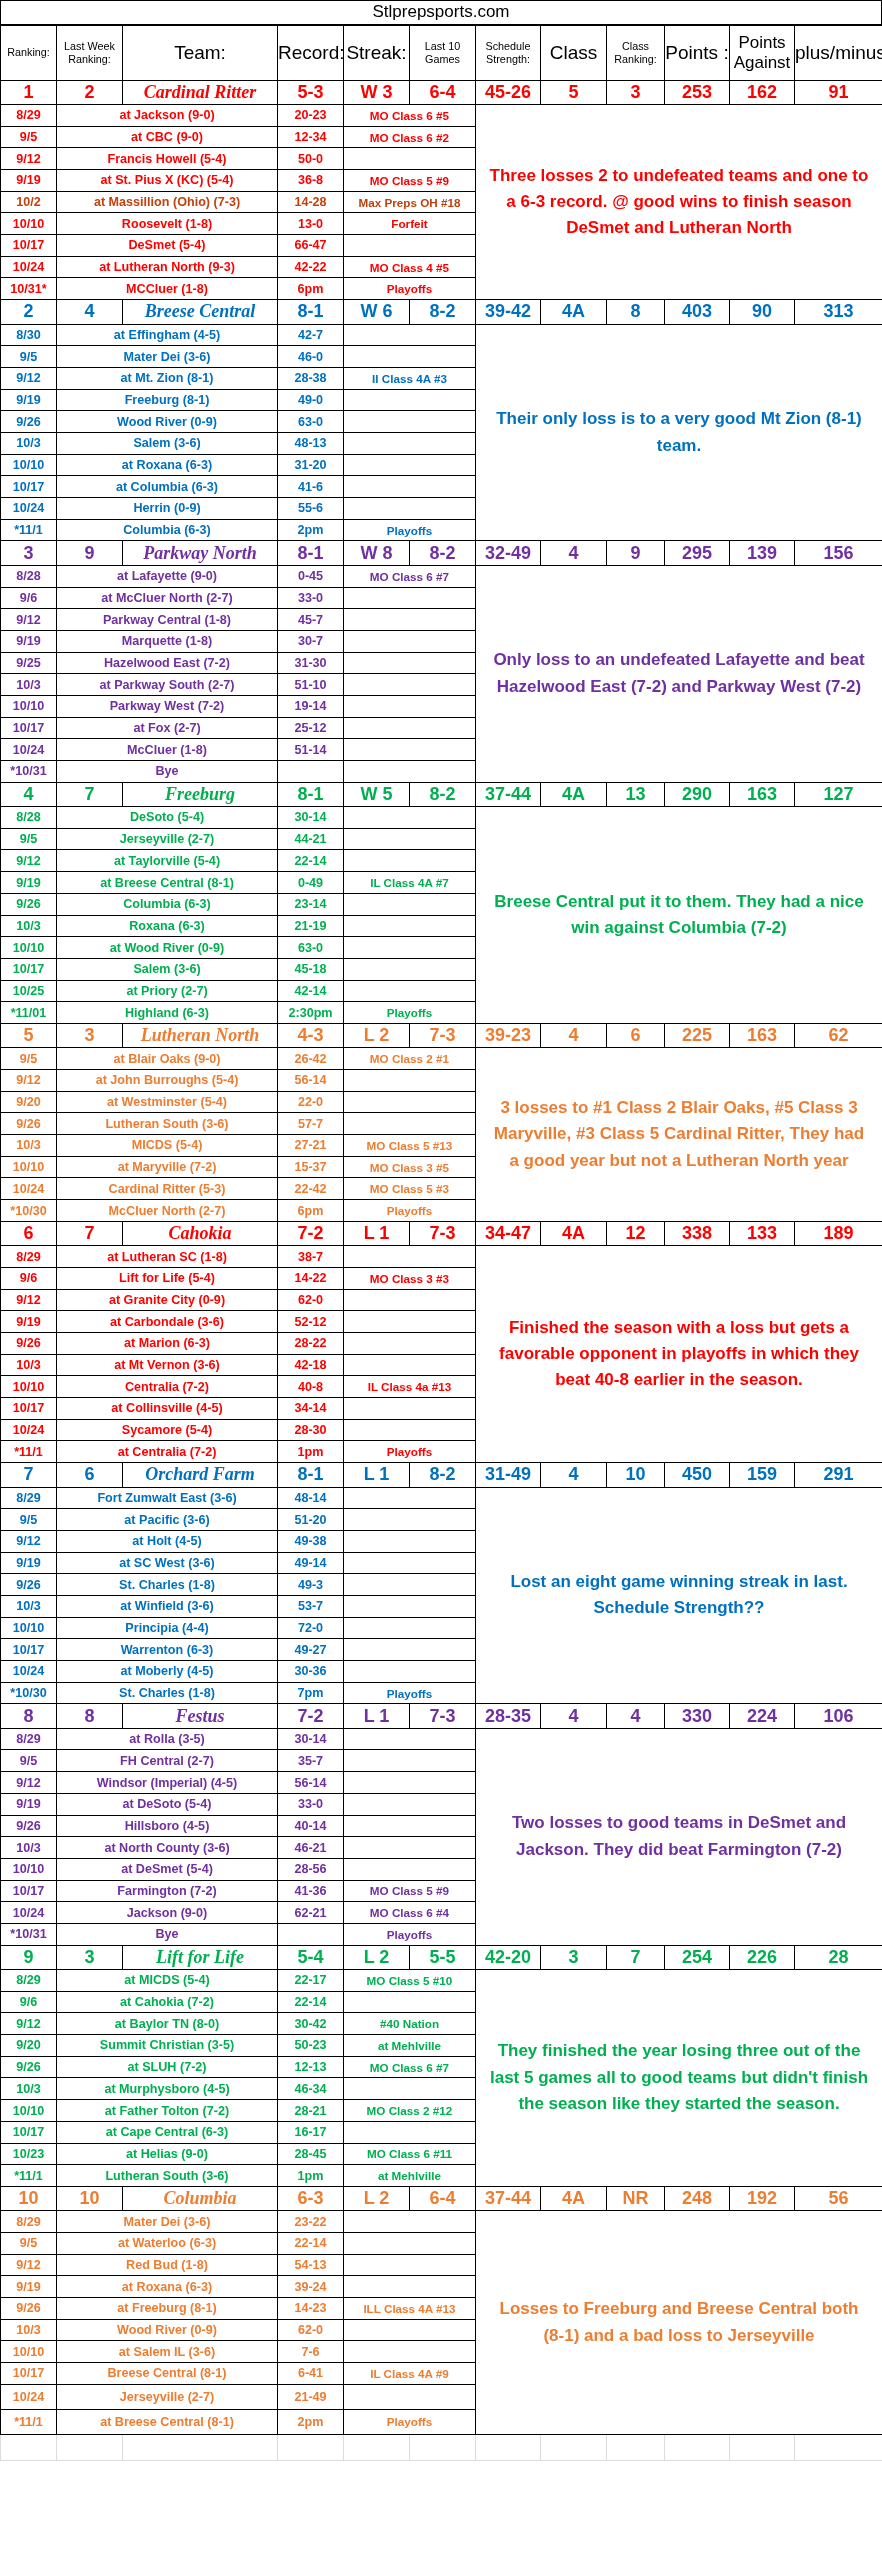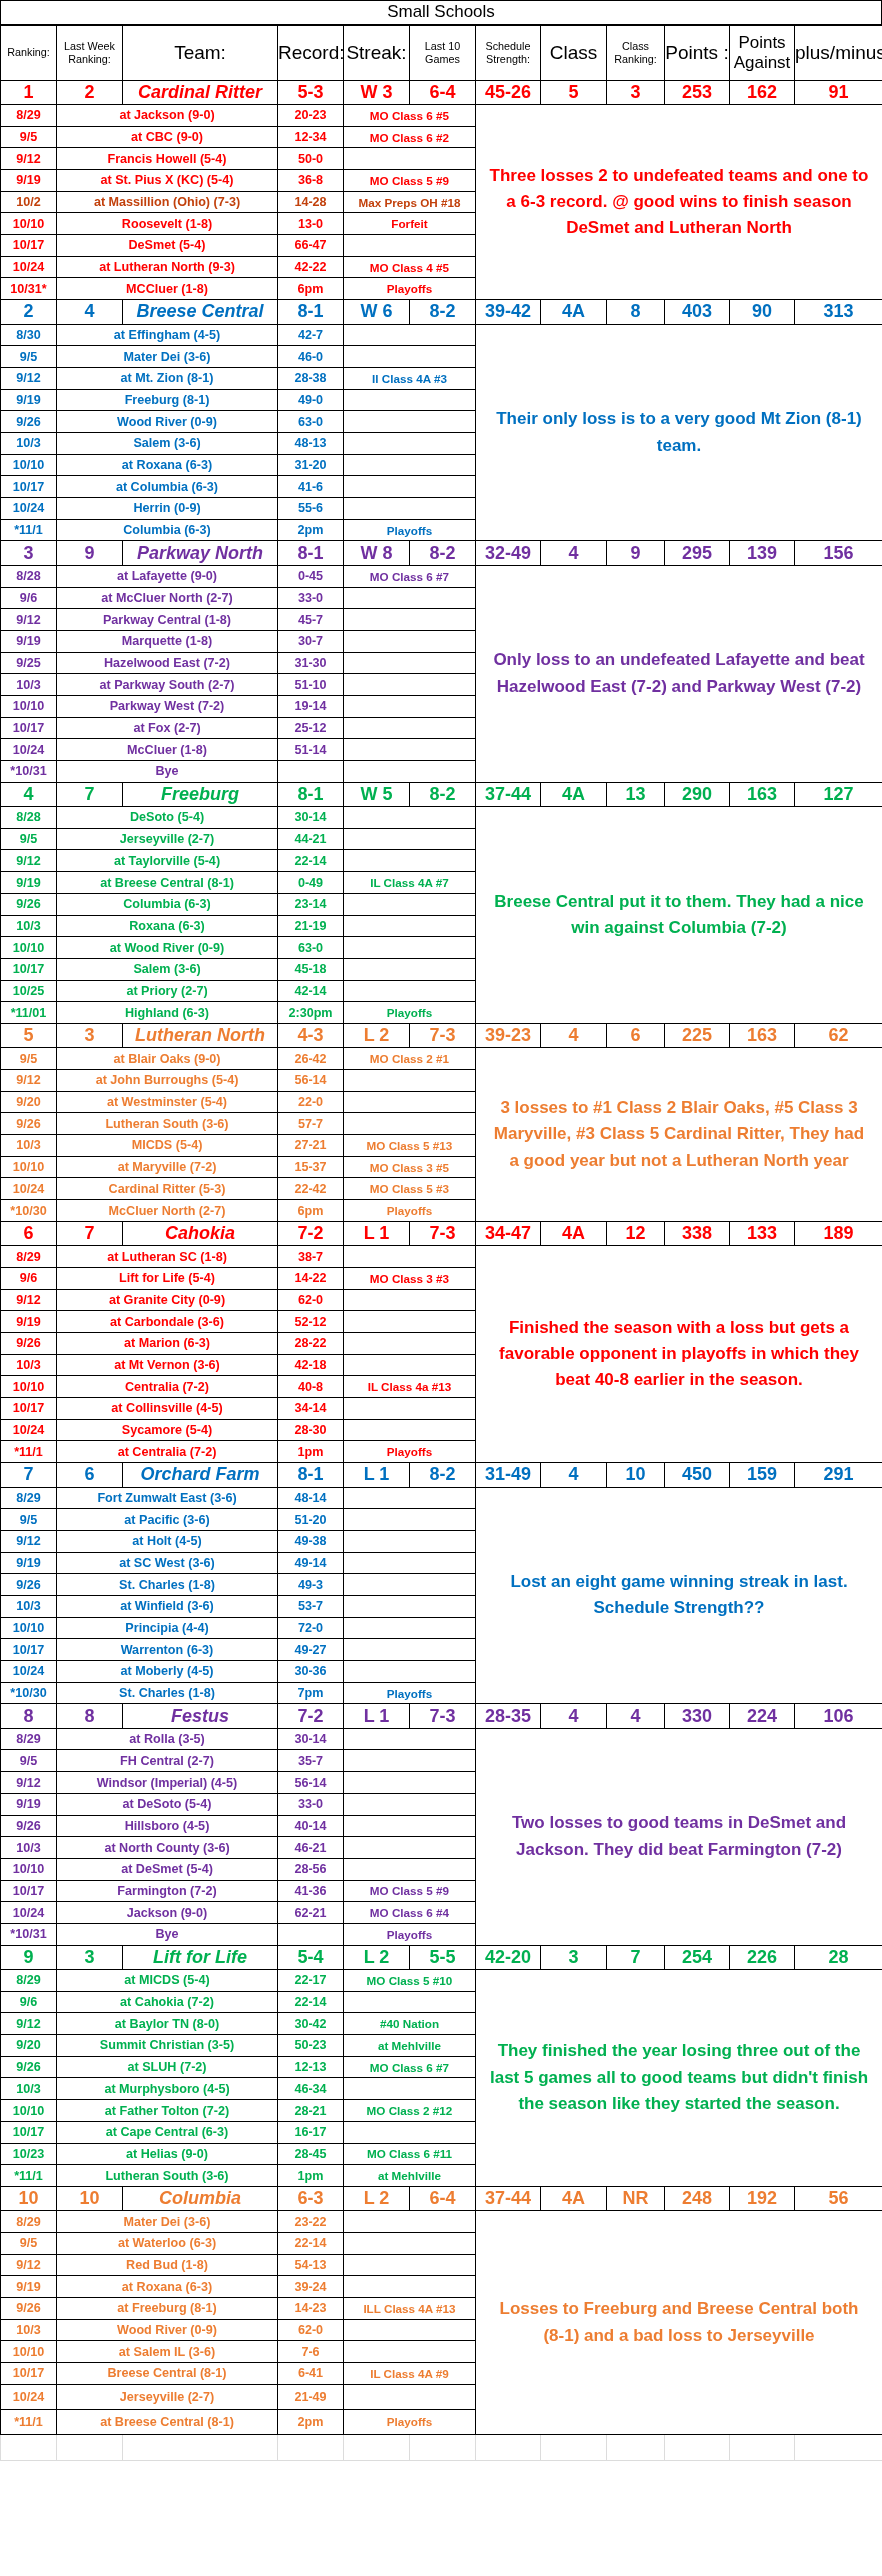--- a/index.html
+++ b/index.html
@@ -6,32 +6,32 @@
   body { width: 882px; height: 2576px; background: #fff; font-family: "Liberation Sans", sans-serif; overflow: hidden; }
   .sheet { position: relative; width: 882px; }
   .title-row { height: 24.6px; border: 0.9px solid #000; border-top: none; display: flex; align-items: center; justify-content: center; font-size: 17px; color: #000; }
   .title-row:first-child { border-top: 0.9px solid #000; }
   table { border-collapse: collapse; table-layout: fixed; width: 882px; }
   td, th { border: 0.9px solid #000; text-align: center; vertical-align: middle; overflow: hidden; white-space: nowrap; }
   th { font-weight: normal; color: #000; height: 55px; line-height: 1.15; }
   .h-small { font-size: 10.8px; }
   .h-big { font-size: 19px; }
   .team-row td { height: 24.4px; font-size: 18px; font-weight: bold; }
-  .team-row td.team-name { font-style: italic; }
+  .team-row td.team-name { font-style: italic; font-family: Liberation Serif, serif; }
   .game-row td { height: 21.7px; font-size: 12.6px; font-weight: bold; }
   .game-row td.note { font-size: 11.7px; }
   td.comment { white-space: normal; font-size: 17px; font-weight: bold; line-height: 1.55; padding: 0 12.6px; }
   .game-row td.tall { height: 25px; }
   .blank-row td { height: 26px; border: 0.9px solid #dcdcdc; border-top: 0.9px solid #000; }
 </style>
 </head>
 <body>
 
 <div class="sheet">
-  <div class="title-row">Small Schools</div>
+  <div class="title-row">Stlprepsports.com</div>
 
   <table>
     <colgroup>
       <col style="width:56px">
         <col style="width:66px">
         <col style="width:155px">
         <col style="width:66px">
       <col style="width:66px">
         <col style="width:66px">
         <col style="width:65px">

